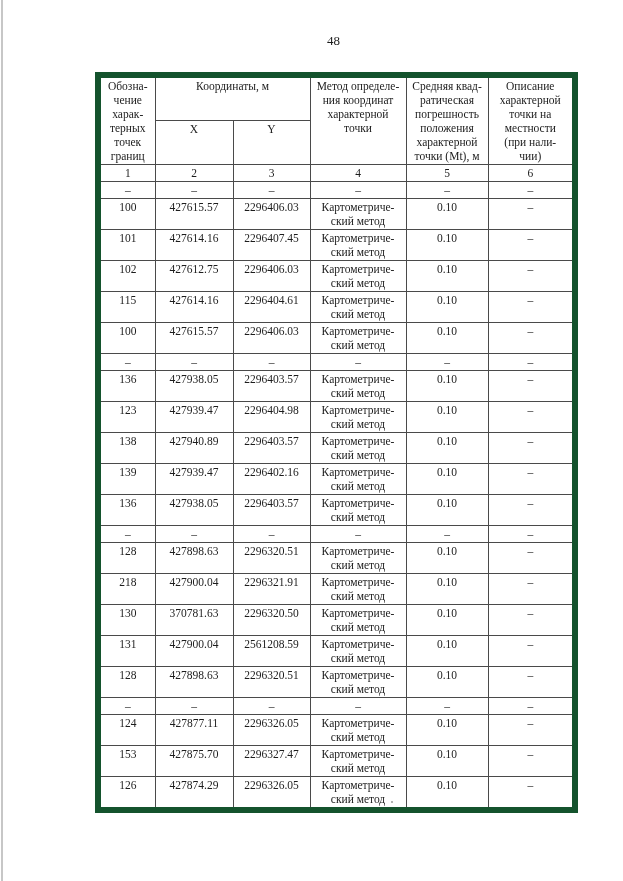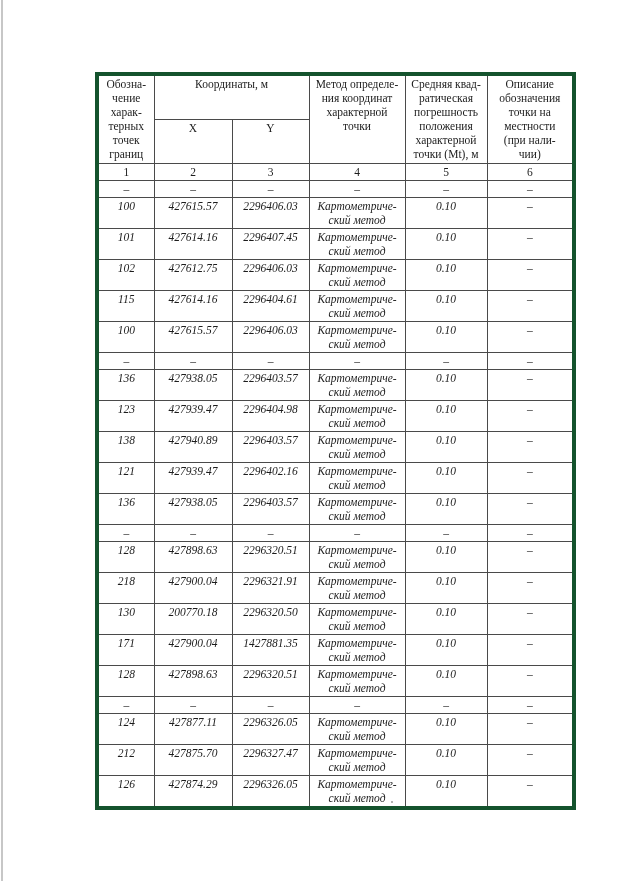--- a/index.html
+++ b/index.html
@@ -42,47 +42,48 @@
     font-size: 13px;
     line-height: 15px;
   }
   table.coords-table {
     position: absolute;
     left: 95px;
     top: 72px;
     width: 477px;
     border-collapse: collapse;
     table-layout: fixed;
-    border: 4px solid #14532d;
+    border: 6px solid #14532d;
   }
   .coords-table th,
   .coords-table td {
     border: 1px solid #4a4a4a;
     font-weight: normal;
     font-size: 11.5px;
     line-height: 14px;
     text-align: center;
     vertical-align: top;
     padding: 1px 2px;
     white-space: pre-line;
     overflow: hidden;
   }
   .coords-table thead tr.head-top { height: 45px; }
   .coords-table thead tr.xy-row   { height: 44px; }
   .coords-table thead tr.num-row  { height: 14px; }
   .coords-table tbody tr.dash-row { height: 14px; }
-  .coords-table tbody tr.data-row { height: 29px; font-style: italic; }
+  .coords-table tbody tr.data-row { height: 29px; }
 </style>
 </head>
 <body>
 
 <div class="page">
   <div class="scan-edge"></div>
   <div class="scan-dot"></div>
 
+  <div class="page-number">48</div>
 
   <table class="coords-table">
     <colgroup>
       <col style="width:57px">
       <col style="width:78px">
       <col style="width:77px">
       <col style="width:96px">
       <col style="width:82px">
       <col style="width:87px">
     </colgroup>
@@ -99,21 +100,21 @@
 ния координат
 характерной
 точки</th>
         <th rowspan="2">Средняя квад-
 ратическая
 погрешность
 положения
 характерной
 точки (Mt), м</th>
         <th rowspan="2">Описание
-обозначения
+характерной
 точки на
 местности
 (при нали-
 чии)</th>
       </tr>
       <tr class="xy-row">
         <th>X</th>
         <th>Y</th>
       </tr>
       <tr class="num-row">
@@ -208,21 +209,21 @@
         <tr class="data-row">
           <td>138</td>
           <td>427940.89</td>
           <td>2296403.57</td>
           <td>Картометриче-
 ский метод</td>
           <td>0.10</td>
           <td>–</td>
         </tr>
         <tr class="data-row">
-          <td>121</td>
+          <td>139</td>
           <td>427939.47</td>
           <td>2296402.16</td>
           <td>Картометриче-
 ский метод</td>
           <td>0.10</td>
           <td>–</td>
         </tr>
         <tr class="data-row">
           <td>136</td>
           <td>427938.05</td>
@@ -253,31 +254,31 @@
           <td>218</td>
           <td>427900.04</td>
           <td>2296321.91</td>
           <td>Картометриче-
 ский метод</td>
           <td>0.10</td>
           <td>–</td>
         </tr>
         <tr class="data-row">
           <td>130</td>
-          <td>200770.18</td>
+          <td>370781.63</td>
           <td>2296320.50</td>
           <td>Картометриче-
 ский метод</td>
           <td>0.10</td>
           <td>–</td>
         </tr>
         <tr class="data-row">
-          <td>171</td>
+          <td>131</td>
           <td>427900.04</td>
-          <td>1427881.35</td>
+          <td>2561208.59</td>
           <td>Картометриче-
 ский метод</td>
           <td>0.10</td>
           <td>–</td>
         </tr>
         <tr class="data-row">
           <td>128</td>
           <td>427898.63</td>
           <td>2296320.51</td>
           <td>Картометриче-
@@ -296,21 +297,21 @@
         <tr class="data-row">
           <td>124</td>
           <td>427877.11</td>
           <td>2296326.05</td>
           <td>Картометриче-
 ский метод</td>
           <td>0.10</td>
           <td>–</td>
         </tr>
         <tr class="data-row">
-          <td>212</td>
+          <td>153</td>
           <td>427875.70</td>
           <td>2296327.47</td>
           <td>Картометриче-
 ский метод</td>
           <td>0.10</td>
           <td>–</td>
         </tr>
         <tr class="data-row">
           <td>126</td>
           <td>427874.29</td>

